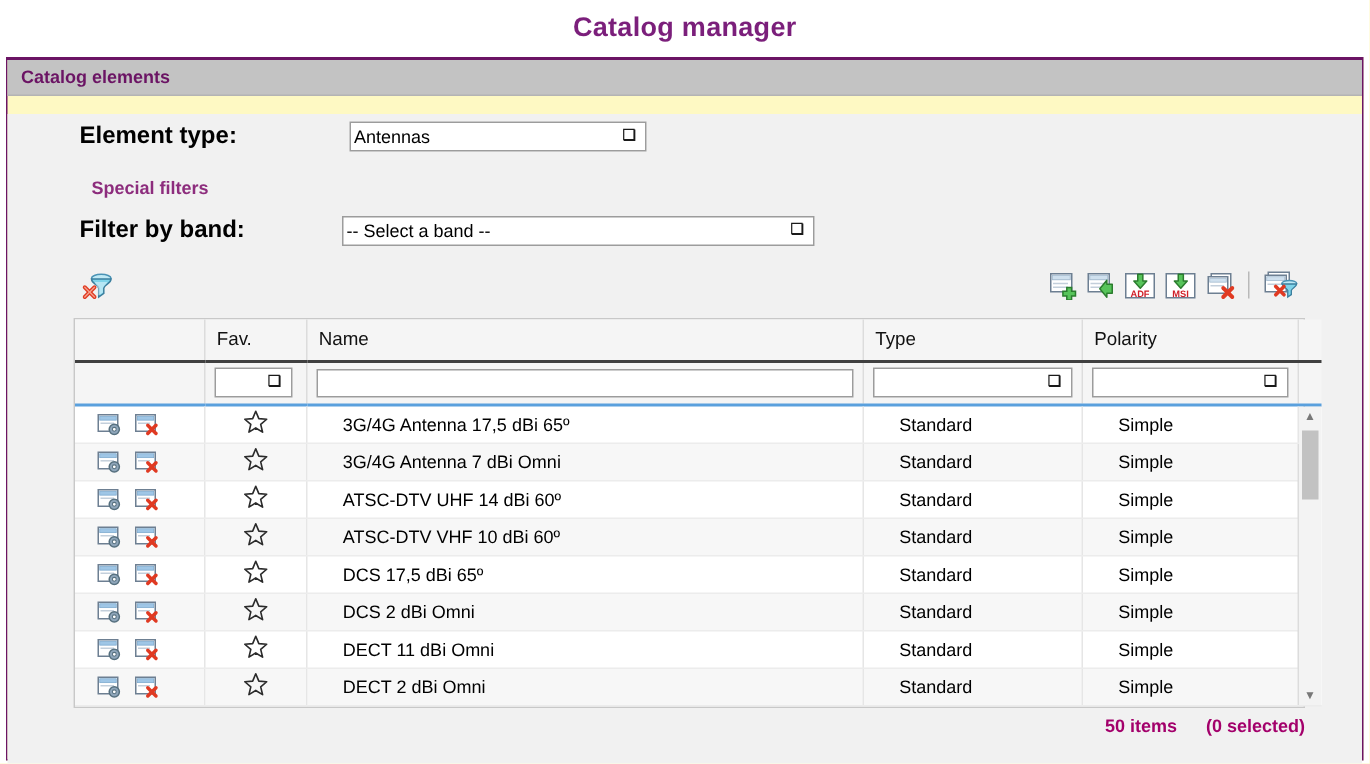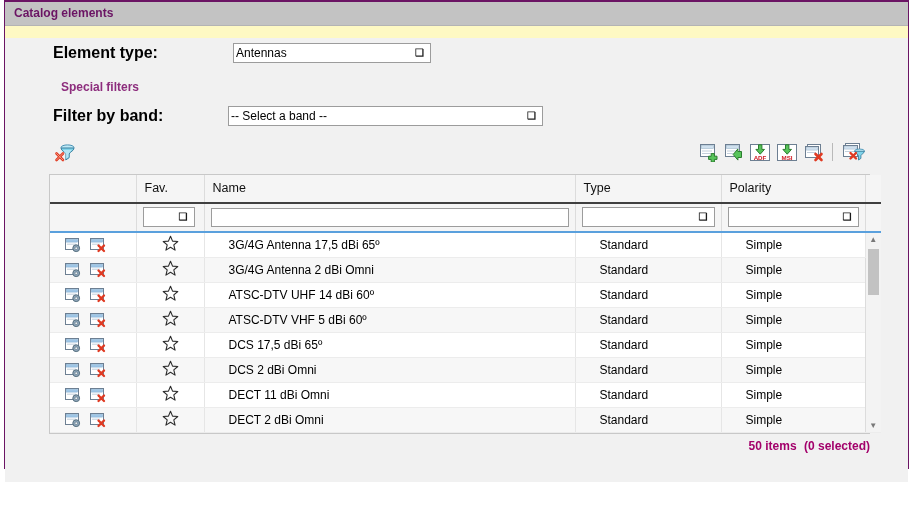--- a/index.html
+++ b/index.html
@@ -248,27 +248,28 @@
 
   
   .grid-footer {
     margin: 0 38px 0 44px;
     text-align: right;
     padding-top: 5px;
     font-size: 12px;
     font-weight: bold;
     color: #a3006b;
   }
-  .grid-footer .sel { margin-left: 4px; }
+  .grid-footer .sel { margin-left: 16px; }
 </style>
 </head>
 <body>
 
 <div id="app">
 
+  <div class="page-title">Catalog manager</div>
 
   <div class="panel">
 
     <div class="panel-header">Catalog elements</div>
 
     <div class="panel-body">
 
       <div class="form-row" style="height:30px;margin-top:12px;">
         <div class="form-label lbl-element-type">Element type:</div>
         <div class="select-wrap">
@@ -491,21 +492,21 @@
                         <g stroke="#e03a22" stroke-width="2.3" stroke-linecap="round">
                           <line x1="9.5" y1="8.5" x2="15" y2="14"></line>
                           <line x1="15" y1="8.5" x2="9.5" y2="14"></line>
                         </g>
                       </svg></span>
                   </span>
                 </td>
                 <td class="col-fav"><span class="icon-btn"><svg width="17" height="17" viewBox="0 0 17 17" aria-hidden="true">
                       <path d="M8.5 1.2 L10.55 6.1 L15.8 6.5 L11.8 9.95 L13.05 15.1 L8.5 12.3 L3.95 15.1 L5.2 9.95 L1.2 6.5 L6.45 6.1 Z" fill="none" stroke="#2b2b2b" stroke-width="1.1" stroke-linejoin="round"></path>
                     </svg></span></td>
-                <td>3G/4G Antenna 2 dBi Omni</td>
+                <td>3G/4G Antenna 7 dBi Omni</td>
                 <td>Standard</td>
                 <td>Simple</td>
               </tr>
               <tr class="odd">
                 <td class="col-actions">
                   <span class="row-icons">
                     <span class="icon-btn"><svg width="18" height="16" viewBox="0 0 18 16" aria-hidden="true">
                         <rect x="1.5" y="1.5" width="13" height="11" fill="#ffffff" stroke="#6d7f92" stroke-width="1"></rect>
                         <rect x="2.5" y="2.5" width="11" height="2.6" fill="#9fc6e6" stroke="#7ba8cd" stroke-width="0.5"></rect>
                         <line x1="3" y1="7.2" x2="12" y2="7.2" stroke="#c3cfdb" stroke-width="1"></line>
@@ -547,21 +548,21 @@
                         <g stroke="#e03a22" stroke-width="2.3" stroke-linecap="round">
                           <line x1="9.5" y1="8.5" x2="15" y2="14"></line>
                           <line x1="15" y1="8.5" x2="9.5" y2="14"></line>
                         </g>
                       </svg></span>
                   </span>
                 </td>
                 <td class="col-fav"><span class="icon-btn"><svg width="17" height="17" viewBox="0 0 17 17" aria-hidden="true">
                       <path d="M8.5 1.2 L10.55 6.1 L15.8 6.5 L11.8 9.95 L13.05 15.1 L8.5 12.3 L3.95 15.1 L5.2 9.95 L1.2 6.5 L6.45 6.1 Z" fill="none" stroke="#2b2b2b" stroke-width="1.1" stroke-linejoin="round"></path>
                     </svg></span></td>
-                <td>ATSC-DTV VHF 5 dBi 60º</td>
+                <td>ATSC-DTV VHF 10 dBi 60º</td>
                 <td>Standard</td>
                 <td>Simple</td>
               </tr>
               <tr class="odd">
                 <td class="col-actions">
                   <span class="row-icons">
                     <span class="icon-btn"><svg width="18" height="16" viewBox="0 0 18 16" aria-hidden="true">
                         <rect x="1.5" y="1.5" width="13" height="11" fill="#ffffff" stroke="#6d7f92" stroke-width="1"></rect>
                         <rect x="2.5" y="2.5" width="11" height="2.6" fill="#9fc6e6" stroke="#7ba8cd" stroke-width="0.5"></rect>
                         <line x1="3" y1="7.2" x2="12" y2="7.2" stroke="#c3cfdb" stroke-width="1"></line>

